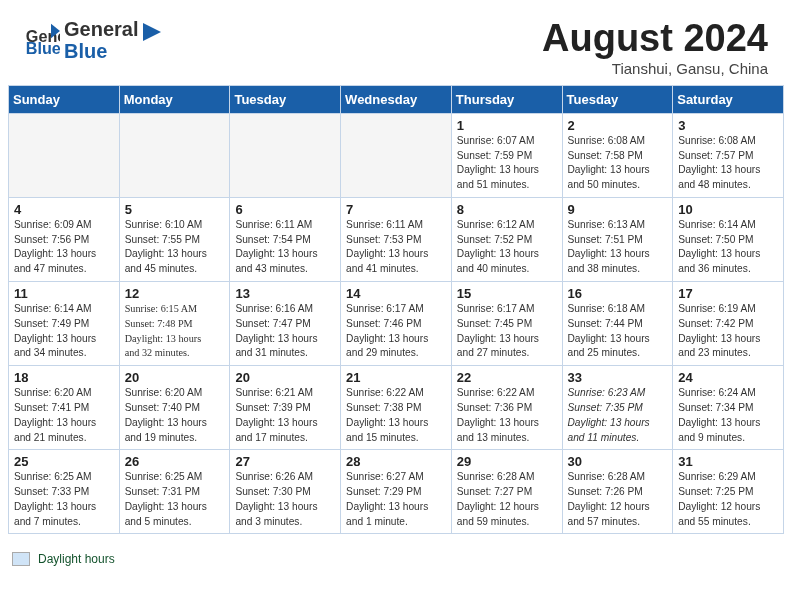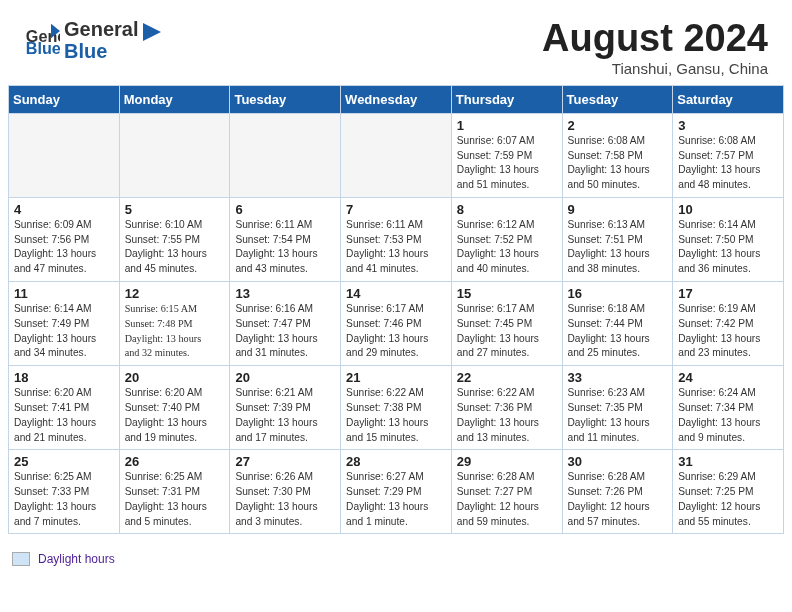--- a/index.html
+++ b/index.html
@@ -96,21 +96,21 @@
     }
     .footer-box {
       width: 18px;
       height: 14px;
       background: #d0e4f7;
       border: 1px solid #aaa;
       display: inline-block;
     }
     .footer-label {
       font-size: 12px;
-      color: #4c1d95;
+      color: #14532d;
     }
   </style>
 </head>
 <body>
 
 <div class="header">
   <div class="logo">
     <svg class="logo-icon" viewBox="0 0 40 40" xmlns="http://www.w3.org/2000/svg">
       <text x="2" y="22" font-size="18" font-weight="bold" fill="#333" font-family="Arial">General</text>
       <text x="2" y="36" font-size="18" font-weight="bold" fill="#1a5fa8" font-family="Arial">Blue</text>
@@ -237,21 +237,21 @@
 Daylight: 13 hours
 and 17 minutes.</span></td>
           <td><span class="day-num">21</span><span class="day-info" style="white-space: pre-line;">Sunrise: 6:22 AM
 Sunset: 7:38 PM
 Daylight: 13 hours
 and 15 minutes.</span></td>
           <td><span class="day-num">22</span><span class="day-info" style="white-space: pre-line;">Sunrise: 6:22 AM
 Sunset: 7:36 PM
 Daylight: 13 hours
 and 13 minutes.</span></td>
-          <td><span class="day-num">33</span><span class="day-info" style="white-space: pre-line;">Sunrise: 6:23 AM
+          <td><span class="day-num">33</span><span class="day-info" style="white-space: pre-line; font-style: italic;">Sunrise: 6:23 AM
 Sunset: 7:35 PM
 Daylight: 13 hours
 and 11 minutes.</span></td>
           <td><span class="day-num">24</span><span class="day-info" style="white-space: pre-line;">Sunrise: 6:24 AM
 Sunset: 7:34 PM
 Daylight: 13 hours
 and 9 minutes.</span></td>
         </tr>
         <tr>
           <td><span class="day-num">25</span><span class="day-info" style="white-space: pre-line;">Sunrise: 6:25 AM

